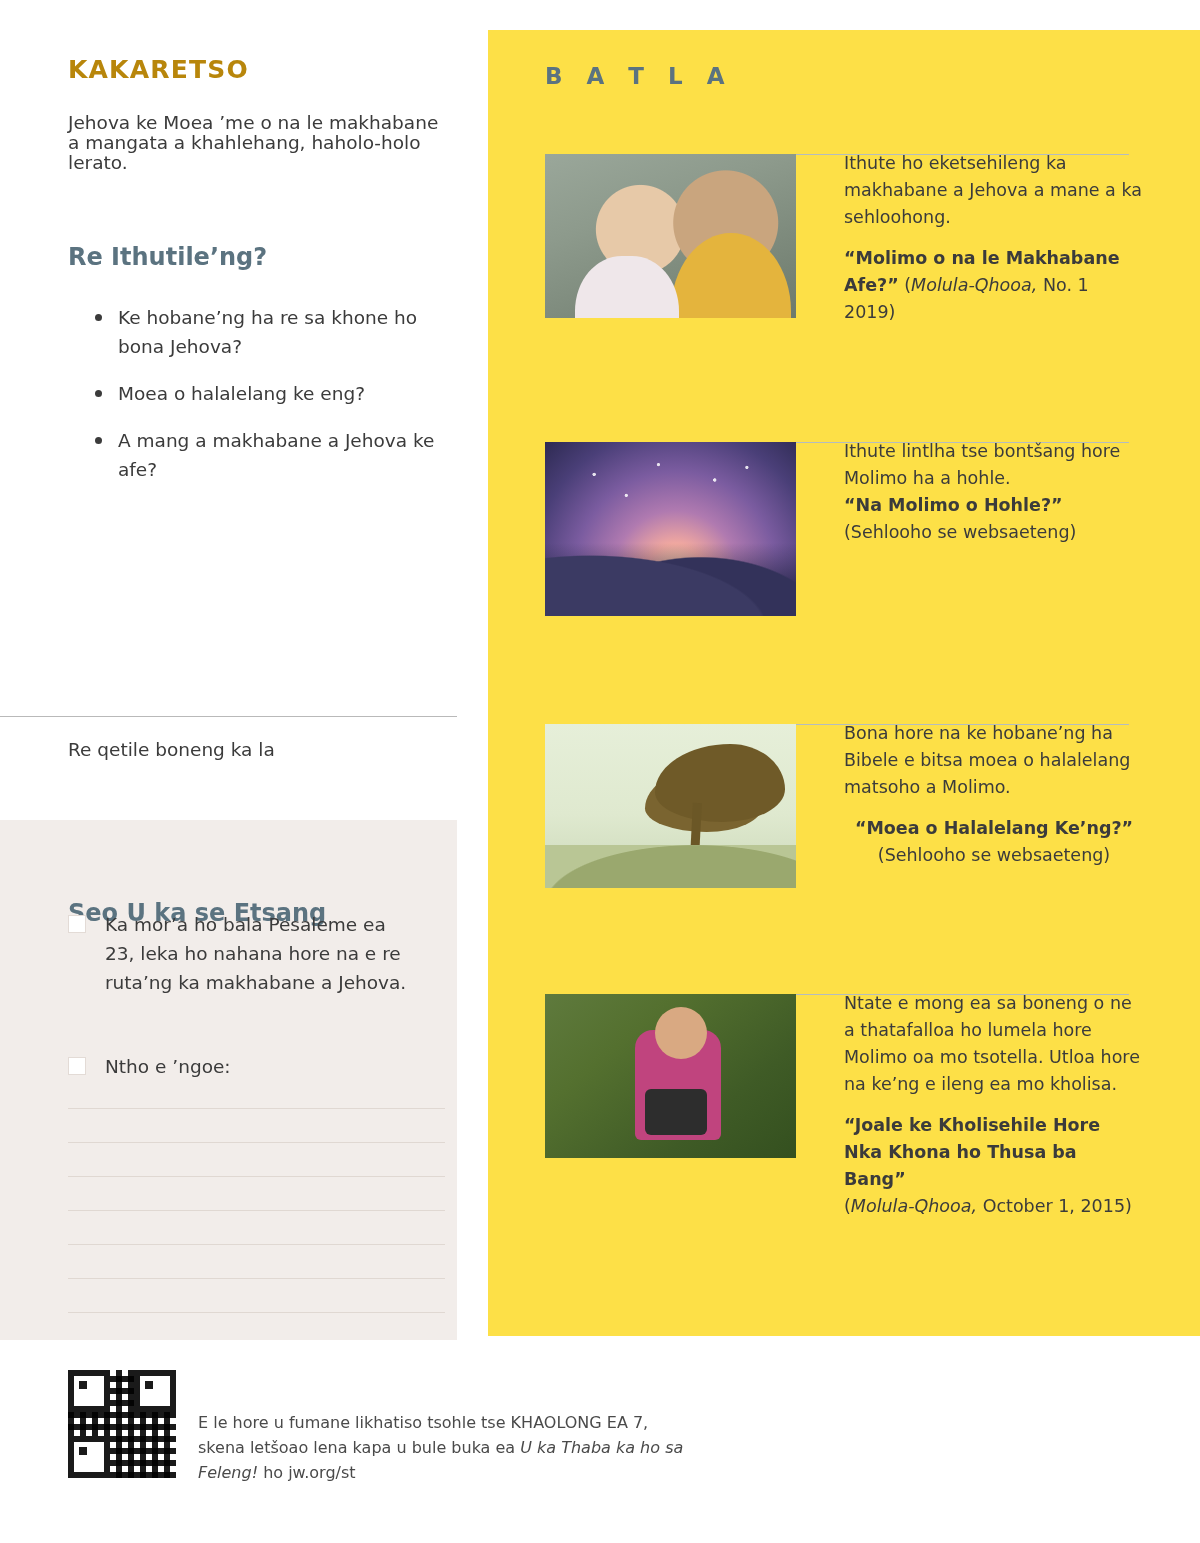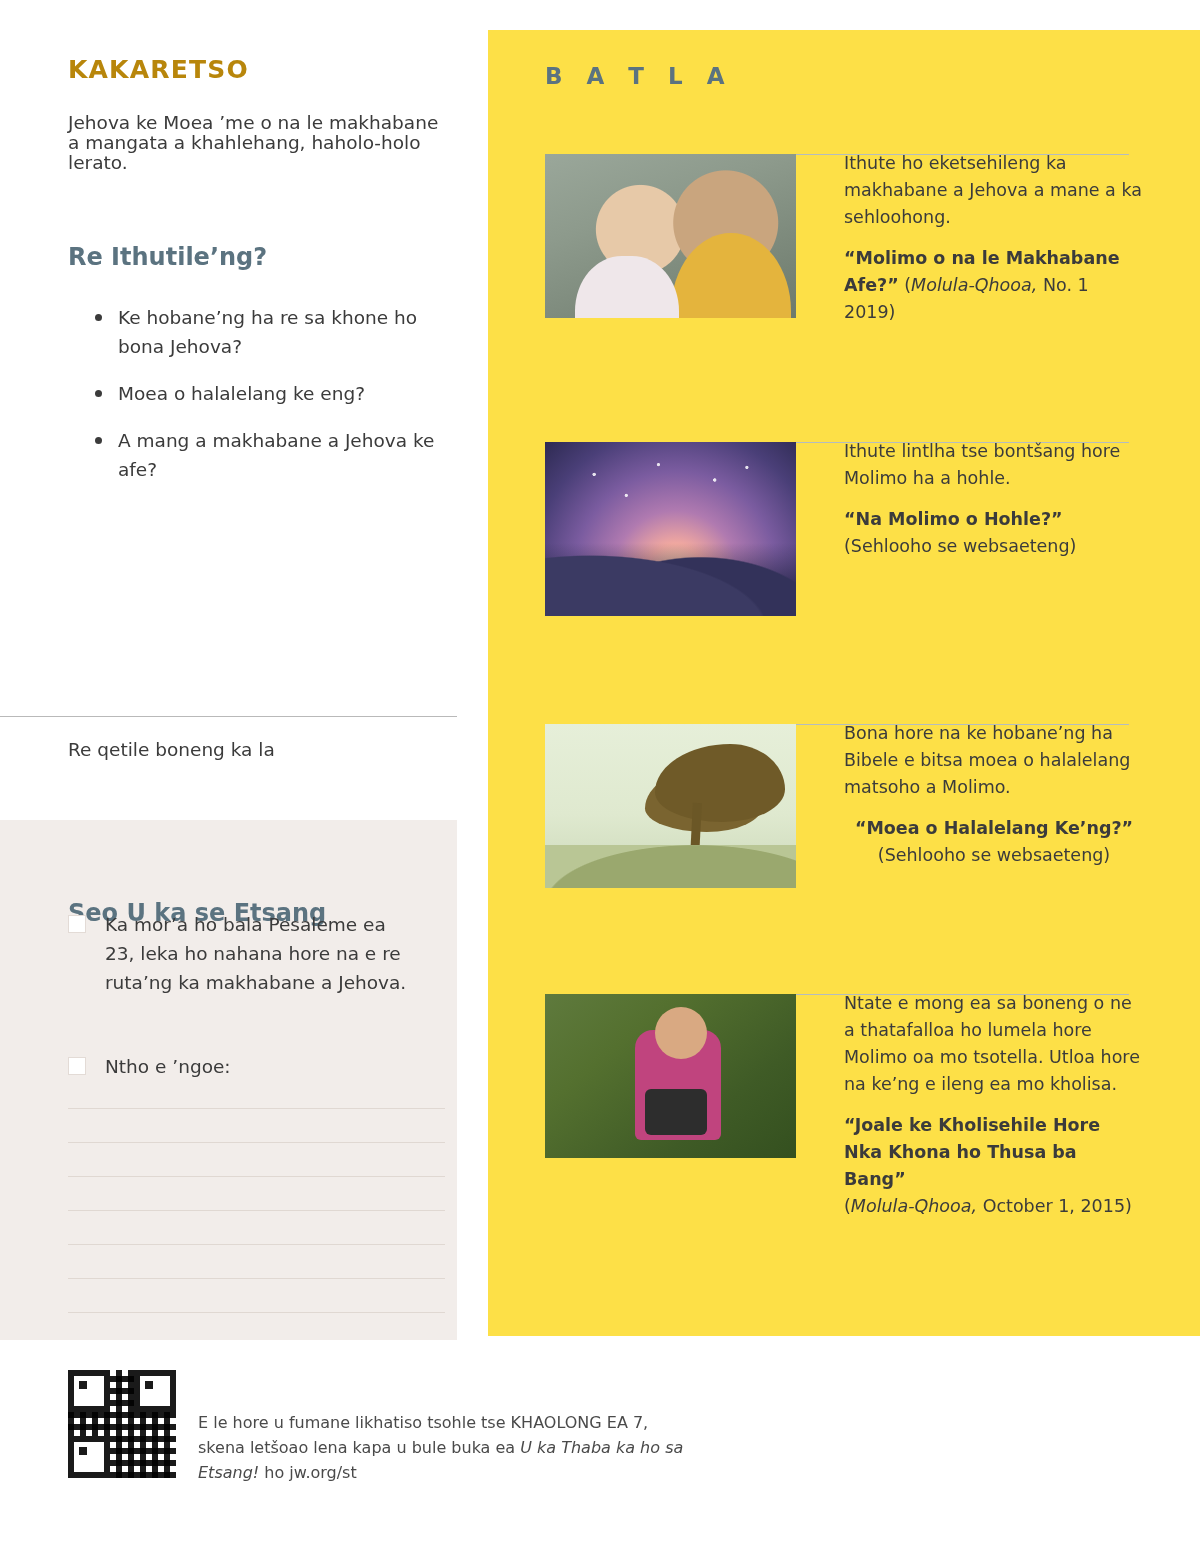--- a/index.html
+++ b/index.html
@@ -451,21 +451,21 @@
     </div>
   </div>
 
   <div class="entry-divider" id="divider-1"></div>
   <div class="entry" id="entry-1">
     <div class="thumb">
       <div class="img-night-sky"></div>
     </div>
     <div class="entry-text">
       <div>Ithute lintlha tse bontšang hore Molimo ha a hohle.</div>
-      <div style="margin-top:14px;">
+      <div style="">
         <div class="entry-title">“Na Molimo o Hohle?”</div>
         <div>(Sehlooho se websaeteng)</div>
       </div>
     </div>
   </div>
 
   <div class="entry-divider" id="divider-2"></div>
   <div class="entry" id="entry-2">
     <div class="thumb">
       <div class="img-tree-wind">
@@ -504,16 +504,16 @@
     <div class="finder" id="qr-tl"></div>
     <div class="finder" id="qr-tr"></div>
     <div class="finder" id="qr-bl"></div>
   </div>
   <div id="footer-text">
     <div>E le hore u fumane likhatiso tsohle tse KHAOLONG EA 7,</div>
     <div>
       <span>skena letšoao lena kapa u bule buka ea </span><span class="italic">U ka Thaba ka ho sa</span>
     </div>
     <div>
-      <span class="italic">Etsang!</span><span> ho jw.org/st</span>
+      <span class="italic">Feleng!</span><span> ho jw.org/st</span>
     </div>
   </div>
 </div>
 
 </body></html>

